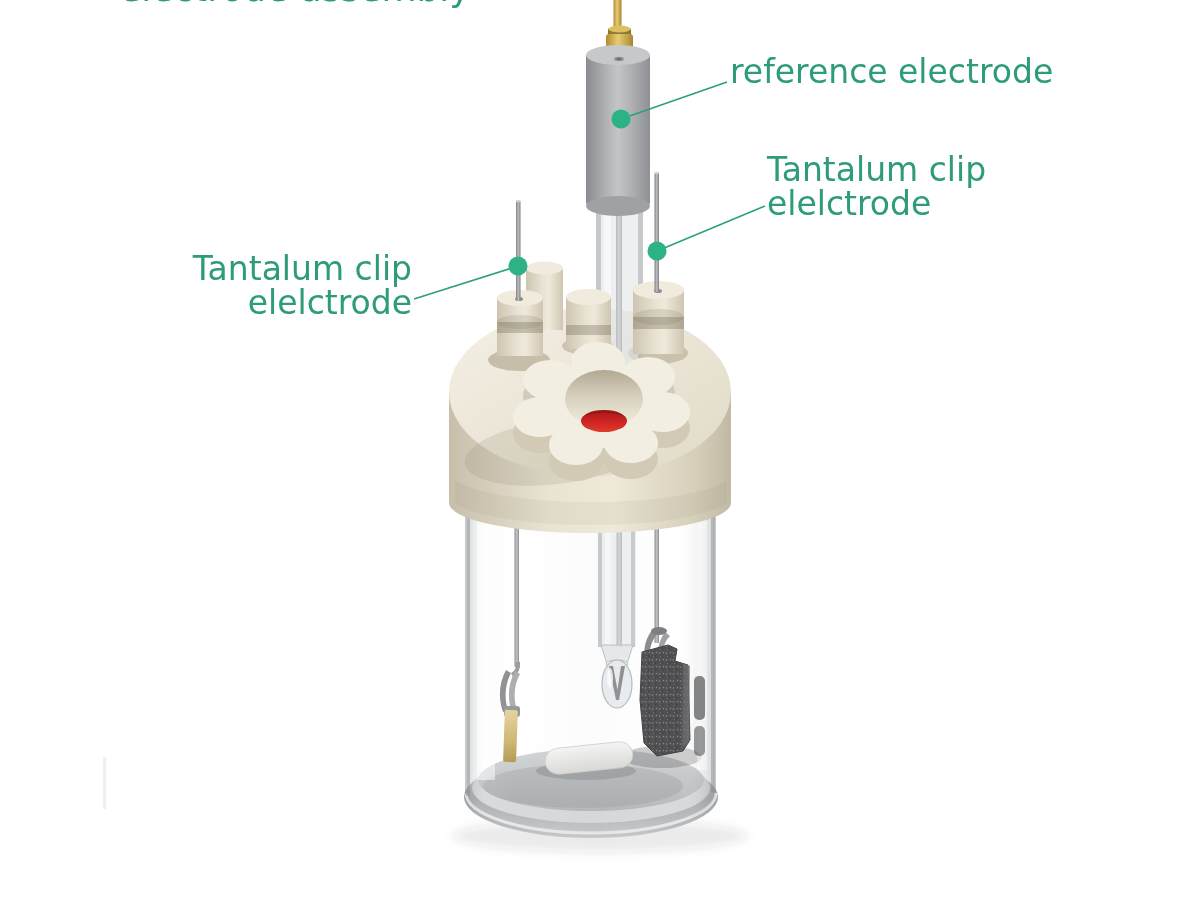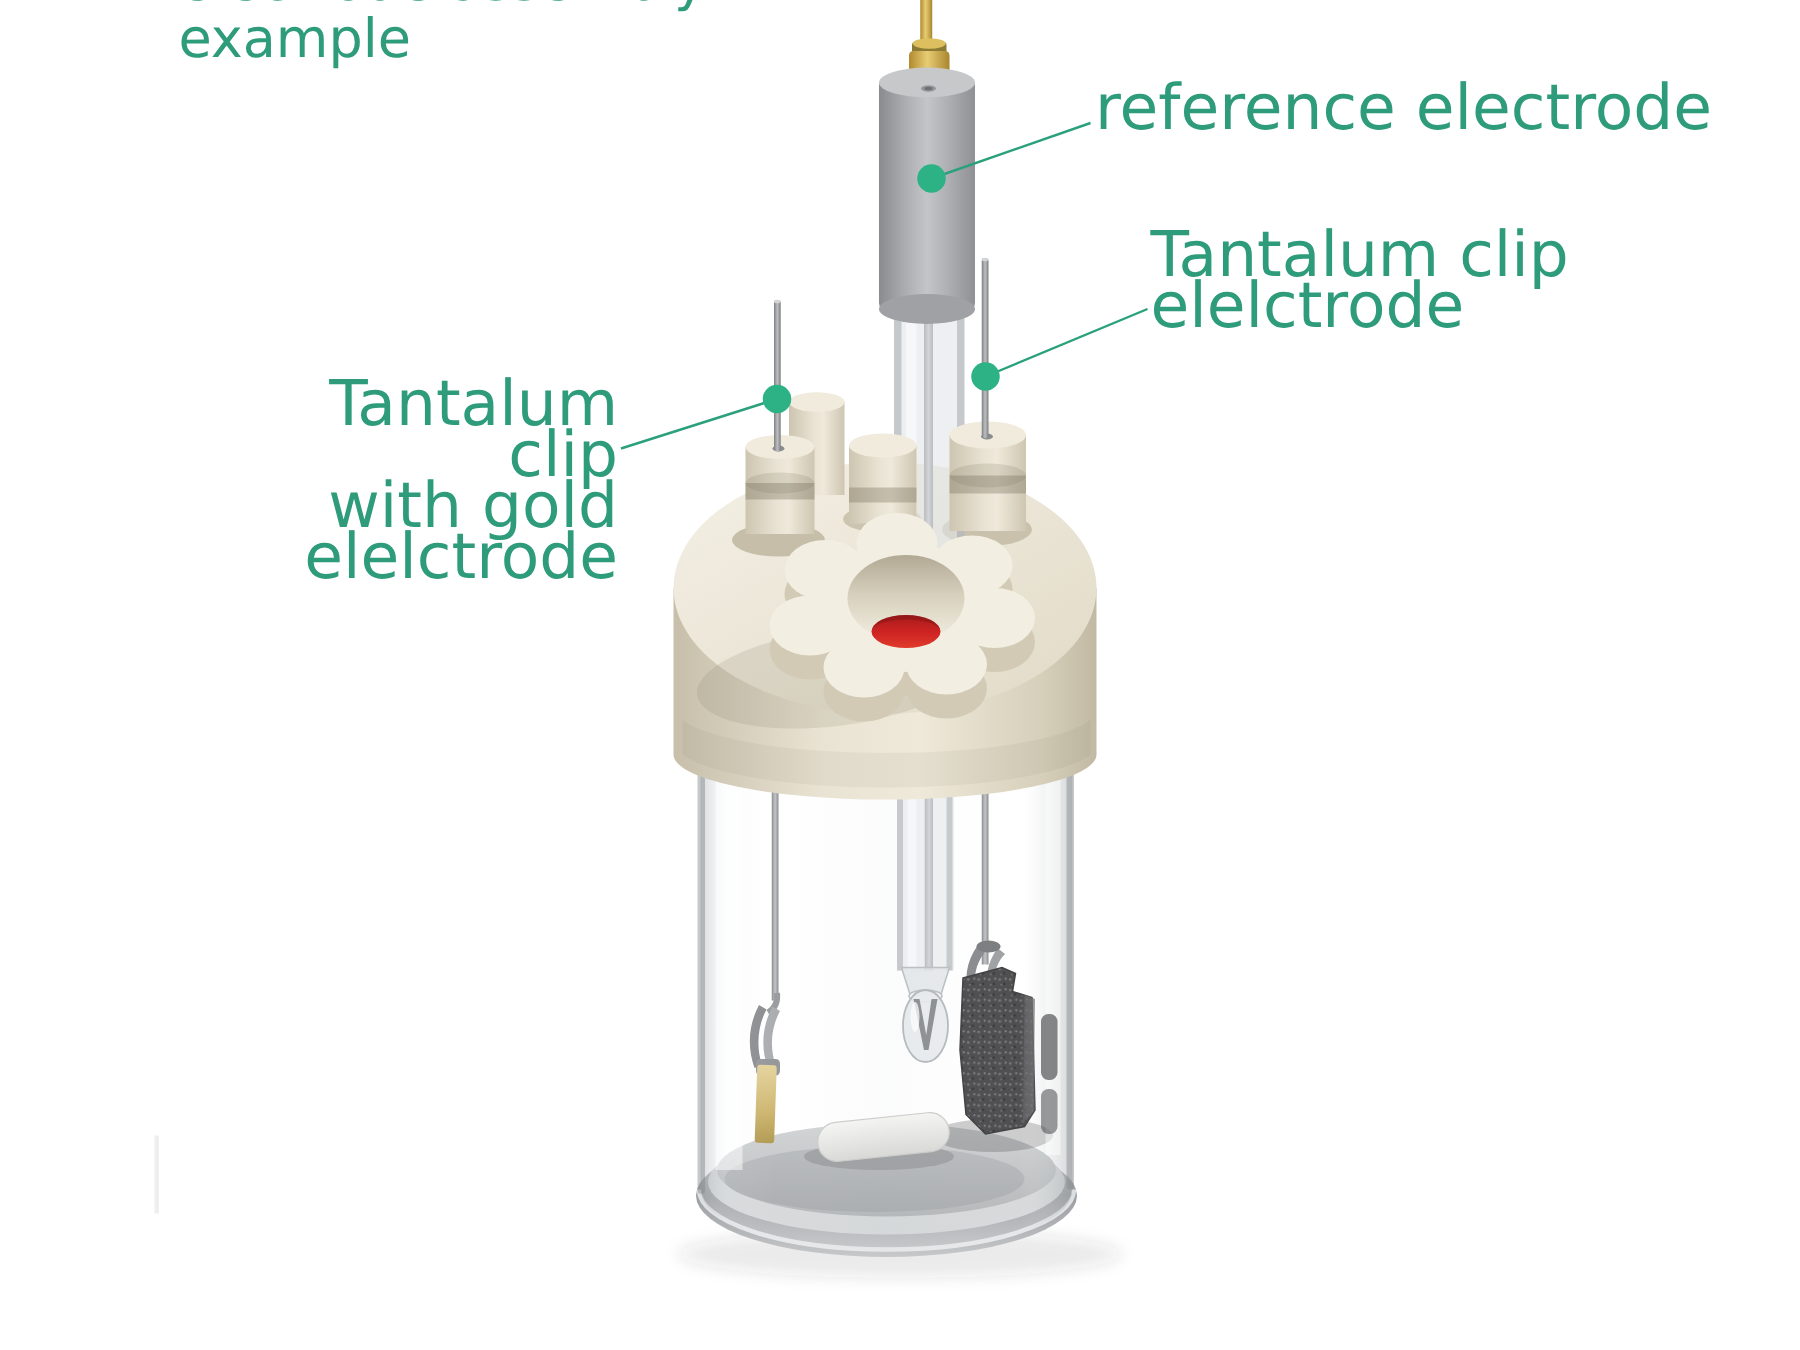--- a/index.html
+++ b/index.html
@@ -4,21 +4,21 @@
 <style>
   html,body{margin:0;padding:0;background:#ffffff;}
   .page{
     position:relative;width:1200px;height:900px;overflow:hidden;
     background:#ffffff;
     font-family:"DejaVu Sans", sans-serif;
   }
   .lbl{
     position:absolute;
     color:var(--label-color,#2e9c7b);
-    font-size:42px;line-height:34px;
+    font-size:33px;line-height:34px;
     letter-spacing:0px;
   }
   .lbl span{display:block;}
   .lbl-assembly{left:119px;top:-30px;font-size:36px;line-height:38px;}
   .lbl-reference{left:730px;top:55px;white-space:nowrap;}
   .lbl-carbon{left:767px;top:153px;text-align:left;}
   .lbl-gold{left:140px;top:252px;width:272px;text-align:right;}
   svg{position:absolute;left:0;top:0;}
   .leader{stroke:var(--leader-color,#2aa07c);stroke-width:1.6;fill:none;}
   .dot{fill:var(--dot-color,#2db286);}
@@ -275,29 +275,27 @@
       <line class="leader" x1="657" y1="251" x2="765" y2="206"></line>
       <line class="leader" x1="518" y1="266" x2="414" y2="299"></line>
       <circle class="dot" cx="621" cy="119" r="9.5"></circle>
       <circle class="dot" cx="657" cy="251" r="9.5"></circle>
       <circle class="dot" cx="518" cy="266" r="9.5"></circle>
     </g>
   </svg>
 
   <div class="lbl lbl-assembly">
     <span>electrode assembly</span>
-    <span>example</span>
   </div>
 
   <div class="lbl lbl-reference">reference electrode</div>
 
   <div class="lbl lbl-carbon">
     <span>Tantalum clip</span>
     <span>elelctrode</span>
   </div>
 
   <div class="lbl lbl-gold">
     <span>Tantalum clip</span>
-    <span>with gold</span>
     <span>elelctrode</span>
   </div>
 
 </div>
 
 </body></html>

